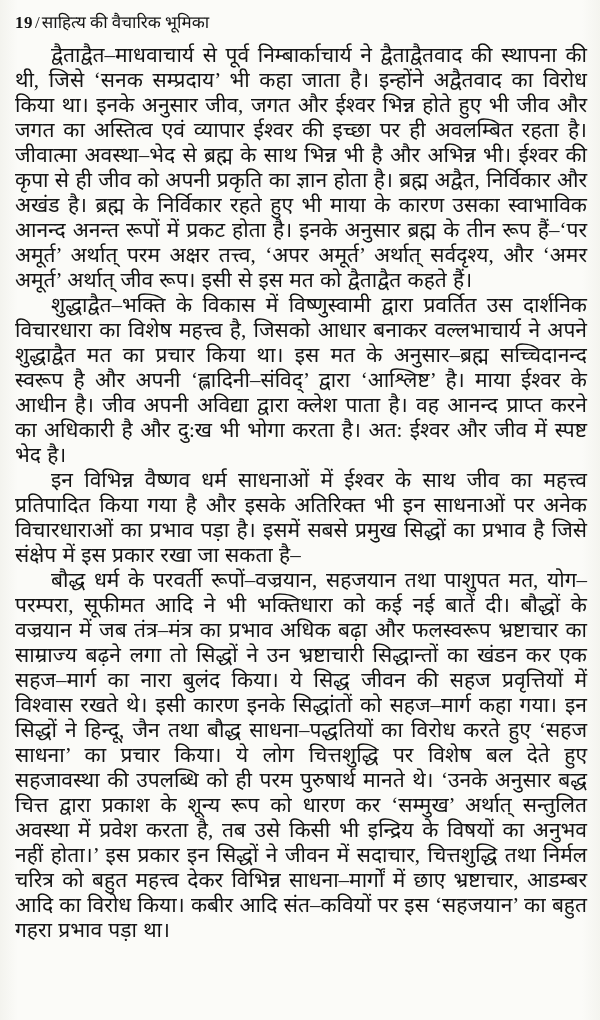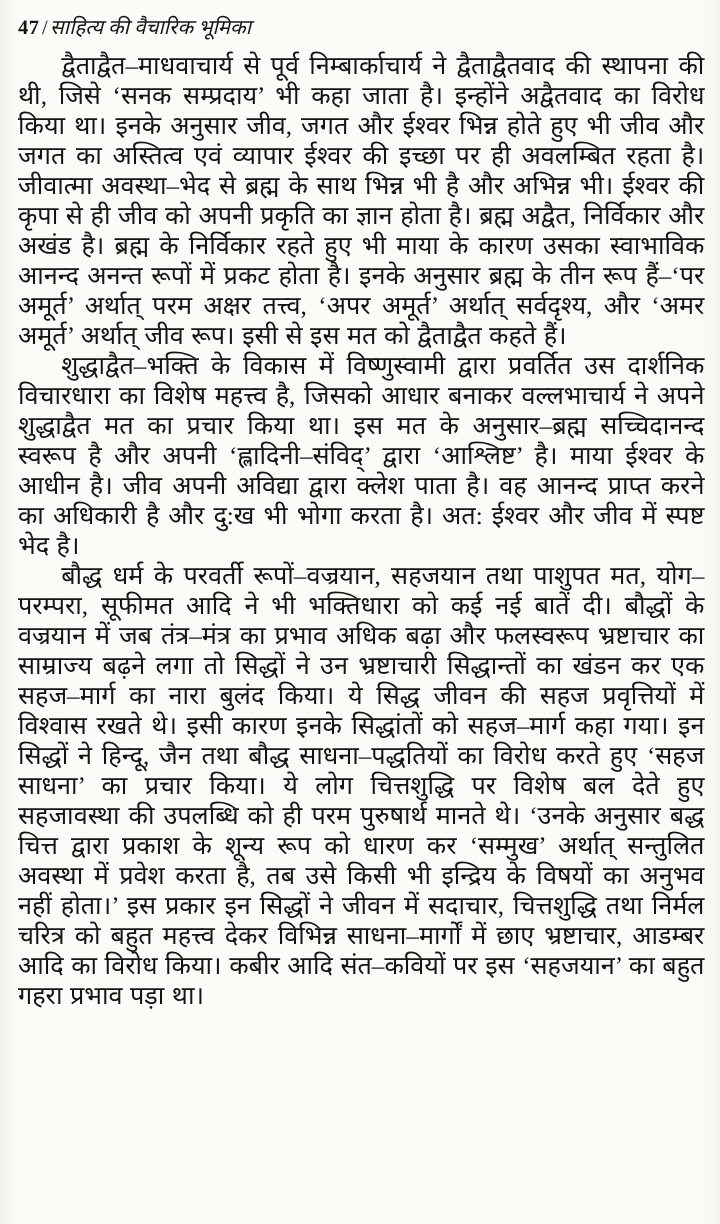--- a/index.html
+++ b/index.html
@@ -28,36 +28,36 @@
     white-space: nowrap;
   }
   .page-number {
     font-weight: bold;
     letter-spacing: 0.5px;
   }
   .separator {
     padding: 0 2px;
   }
   .book-title {
-    font-style: italic;
   }
   .body-text p {
     margin: 0;
     font-size: 21px;
     line-height: 25px;
     text-align: justify;
     text-indent: 36px;
     word-spacing: 1px;
   }
 </style>
 </head>
 <body>
 
 <div class="page">
   <div class="header">
-    <span class="page-number">47</span><span class="separator">/</span><span class="book-title">साहित्य की वैचारिक भूमिका</span>
+    <span class="page-number">19</span><span class="separator">/</span><span class="book-title">साहित्य की वैचारिक भूमिका</span>
   </div>
   <div class="body-text">
     <p>द्वैताद्वैत–माधवाचार्य से पूर्व निम्बार्काचार्य ने द्वैताद्वैतवाद की स्थापना की थी, जिसे ‘सनक सम्प्रदाय’ भी कहा जाता है। इन्होंने अद्वैतवाद का विरोध किया था। इनके अनुसार जीव, जगत और ईश्वर भिन्न होते हुए भी जीव और जगत का अस्तित्व एवं व्यापार ईश्वर की इच्छा पर ही अवलम्बित रहता है। जीवात्मा अवस्था–भेद से ब्रह्म के साथ भिन्न भी है और अभिन्न भी। ईश्वर की कृपा से ही जीव को अपनी प्रकृति का ज्ञान होता है। ब्रह्म अद्वैत, निर्विकार और अखंड है। ब्रह्म के निर्विकार रहते हुए भी माया के कारण उसका स्वाभाविक आनन्द अनन्त रूपों में प्रकट होता है। इनके अनुसार ब्रह्म के तीन रूप हैं–‘पर अमूर्त’ अर्थात् परम अक्षर तत्त्व, ‘अपर अमूर्त’ अर्थात् सर्वदृश्य, और ‘अमर अमूर्त’ अर्थात् जीव रूप। इसी से इस मत को द्वैताद्वैत कहते हैं।</p>
     <p>शुद्धाद्वैत–भक्ति के विकास में विष्णुस्वामी द्वारा प्रवर्तित उस दार्शनिक विचारधारा का विशेष महत्त्व है, जिसको आधार बनाकर वल्लभाचार्य ने अपने शुद्धाद्वैत मत का प्रचार किया था। इस मत के अनुसार–ब्रह्म सच्चिदानन्द स्वरूप है और अपनी ‘ह्लादिनी–संविद्’ द्वारा ‘आश्लिष्ट’ है। माया ईश्वर के आधीन है। जीव अपनी अविद्या द्वारा क्लेश पाता है। वह आनन्द प्राप्त करने का अधिकारी है और दु:ख भी भोगा करता है। अत: ईश्वर और जीव में स्पष्ट भेद है।</p>
+    <p>इन विभिन्न वैष्णव धर्म साधनाओं में ईश्वर के साथ जीव का महत्त्व प्रतिपादित किया गया है और इसके अतिरिक्त भी इन साधनाओं पर अनेक विचारधाराओं का प्रभाव पड़ा है। इसमें सबसे प्रमुख सिद्धों का प्रभाव है जिसे संक्षेप में इस प्रकार रखा जा सकता है–</p>
     <p>बौद्ध धर्म के परवर्ती रूपों–वज्रयान, सहजयान तथा पाशुपत मत, योग–परम्परा, सूफीमत आदि ने भी भक्तिधारा को कई नई बातें दी। बौद्धों के वज्रयान में जब तंत्र–मंत्र का प्रभाव अधिक बढ़ा और फलस्वरूप भ्रष्टाचार का साम्राज्य बढ़ने लगा तो सिद्धों ने उन भ्रष्टाचारी सिद्धान्तों का खंडन कर एक सहज–मार्ग का नारा बुलंद किया। ये सिद्ध जीवन की सहज प्रवृत्तियों में विश्वास रखते थे। इसी कारण इनके सिद्धांतों को सहज–मार्ग कहा गया। इन सिद्धों ने हिन्दू, जैन तथा बौद्ध साधना–पद्धतियों का विरोध करते हुए ‘सहज साधना’ का प्रचार किया। ये लोग चित्तशुद्धि पर विशेष बल देते हुए सहजावस्था की उपलब्धि को ही परम पुरुषार्थ मानते थे। ‘उनके अनुसार बद्ध चित्त द्वारा प्रकाश के शून्य रूप को धारण कर ‘सम्मुख’ अर्थात् सन्तुलित अवस्था में प्रवेश करता है, तब उसे किसी भी इन्द्रिय के विषयों का अनुभव नहीं होता।’ इस प्रकार इन सिद्धों ने जीवन में सदाचार, चित्तशुद्धि तथा निर्मल चरित्र को बहुत महत्त्व देकर विभिन्न साधना–मार्गों में छाए भ्रष्टाचार, आडम्बर आदि का विरोध किया। कबीर आदि संत–कवियों पर इस ‘सहजयान’ का बहुत गहरा प्रभाव पड़ा था।</p>
   </div>
 </div>
 
 </body></html>

